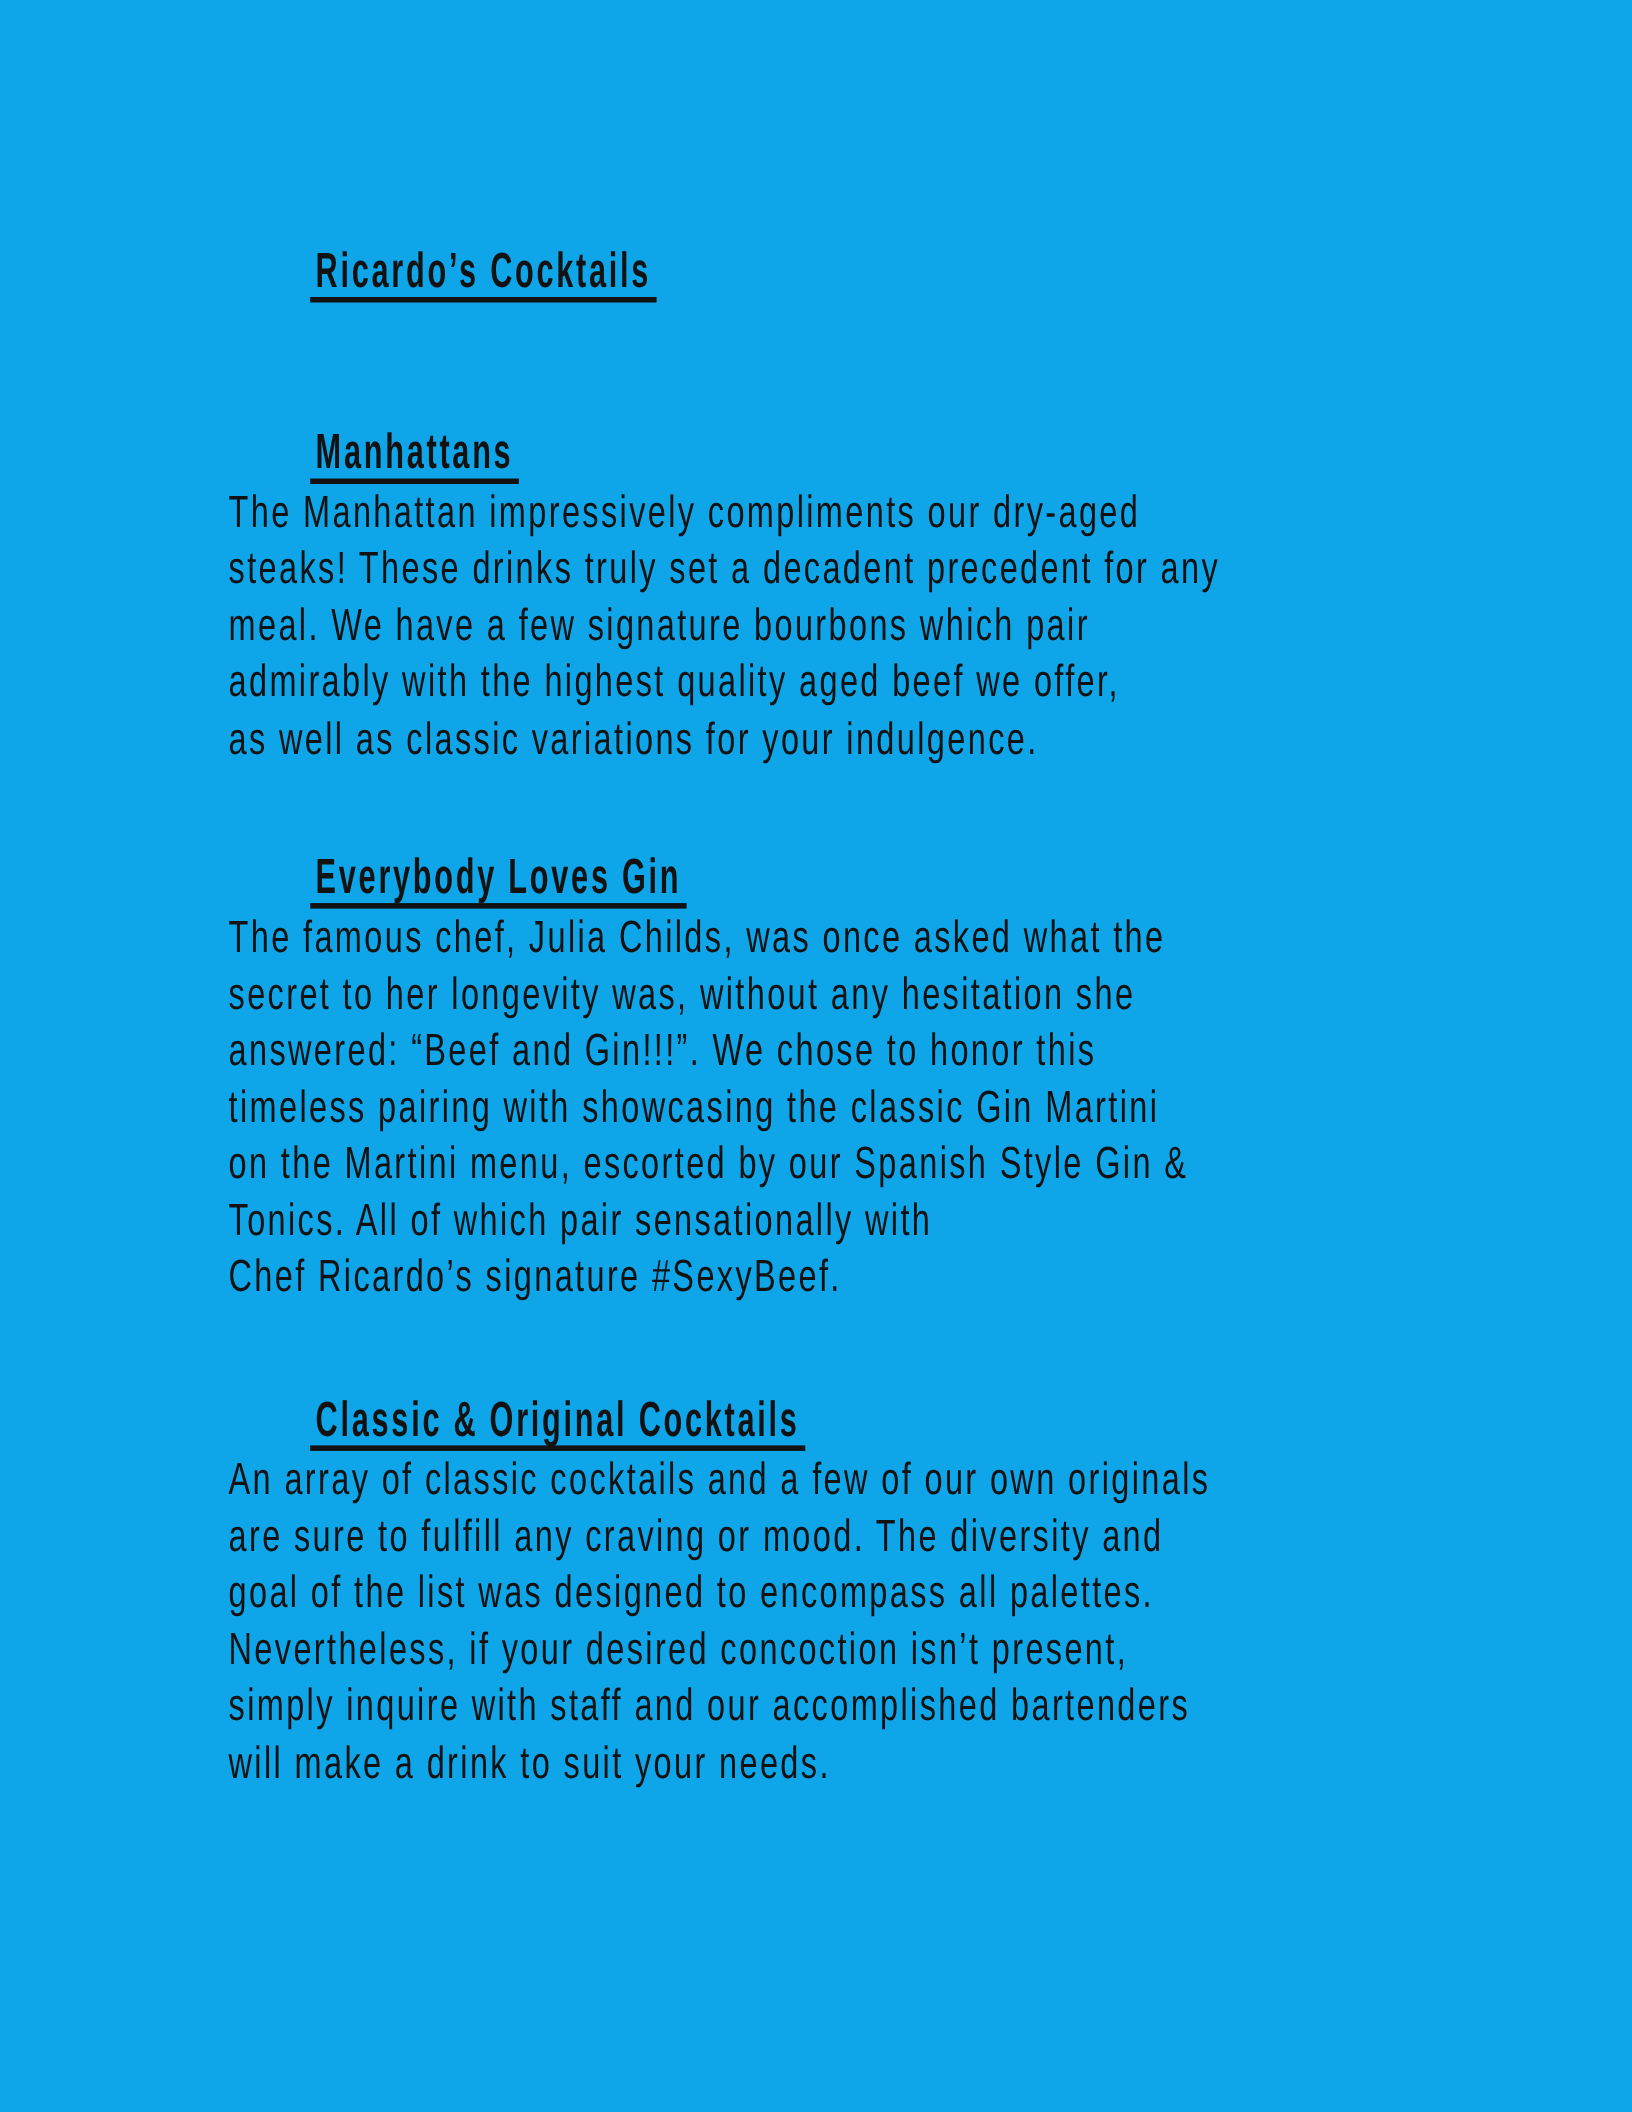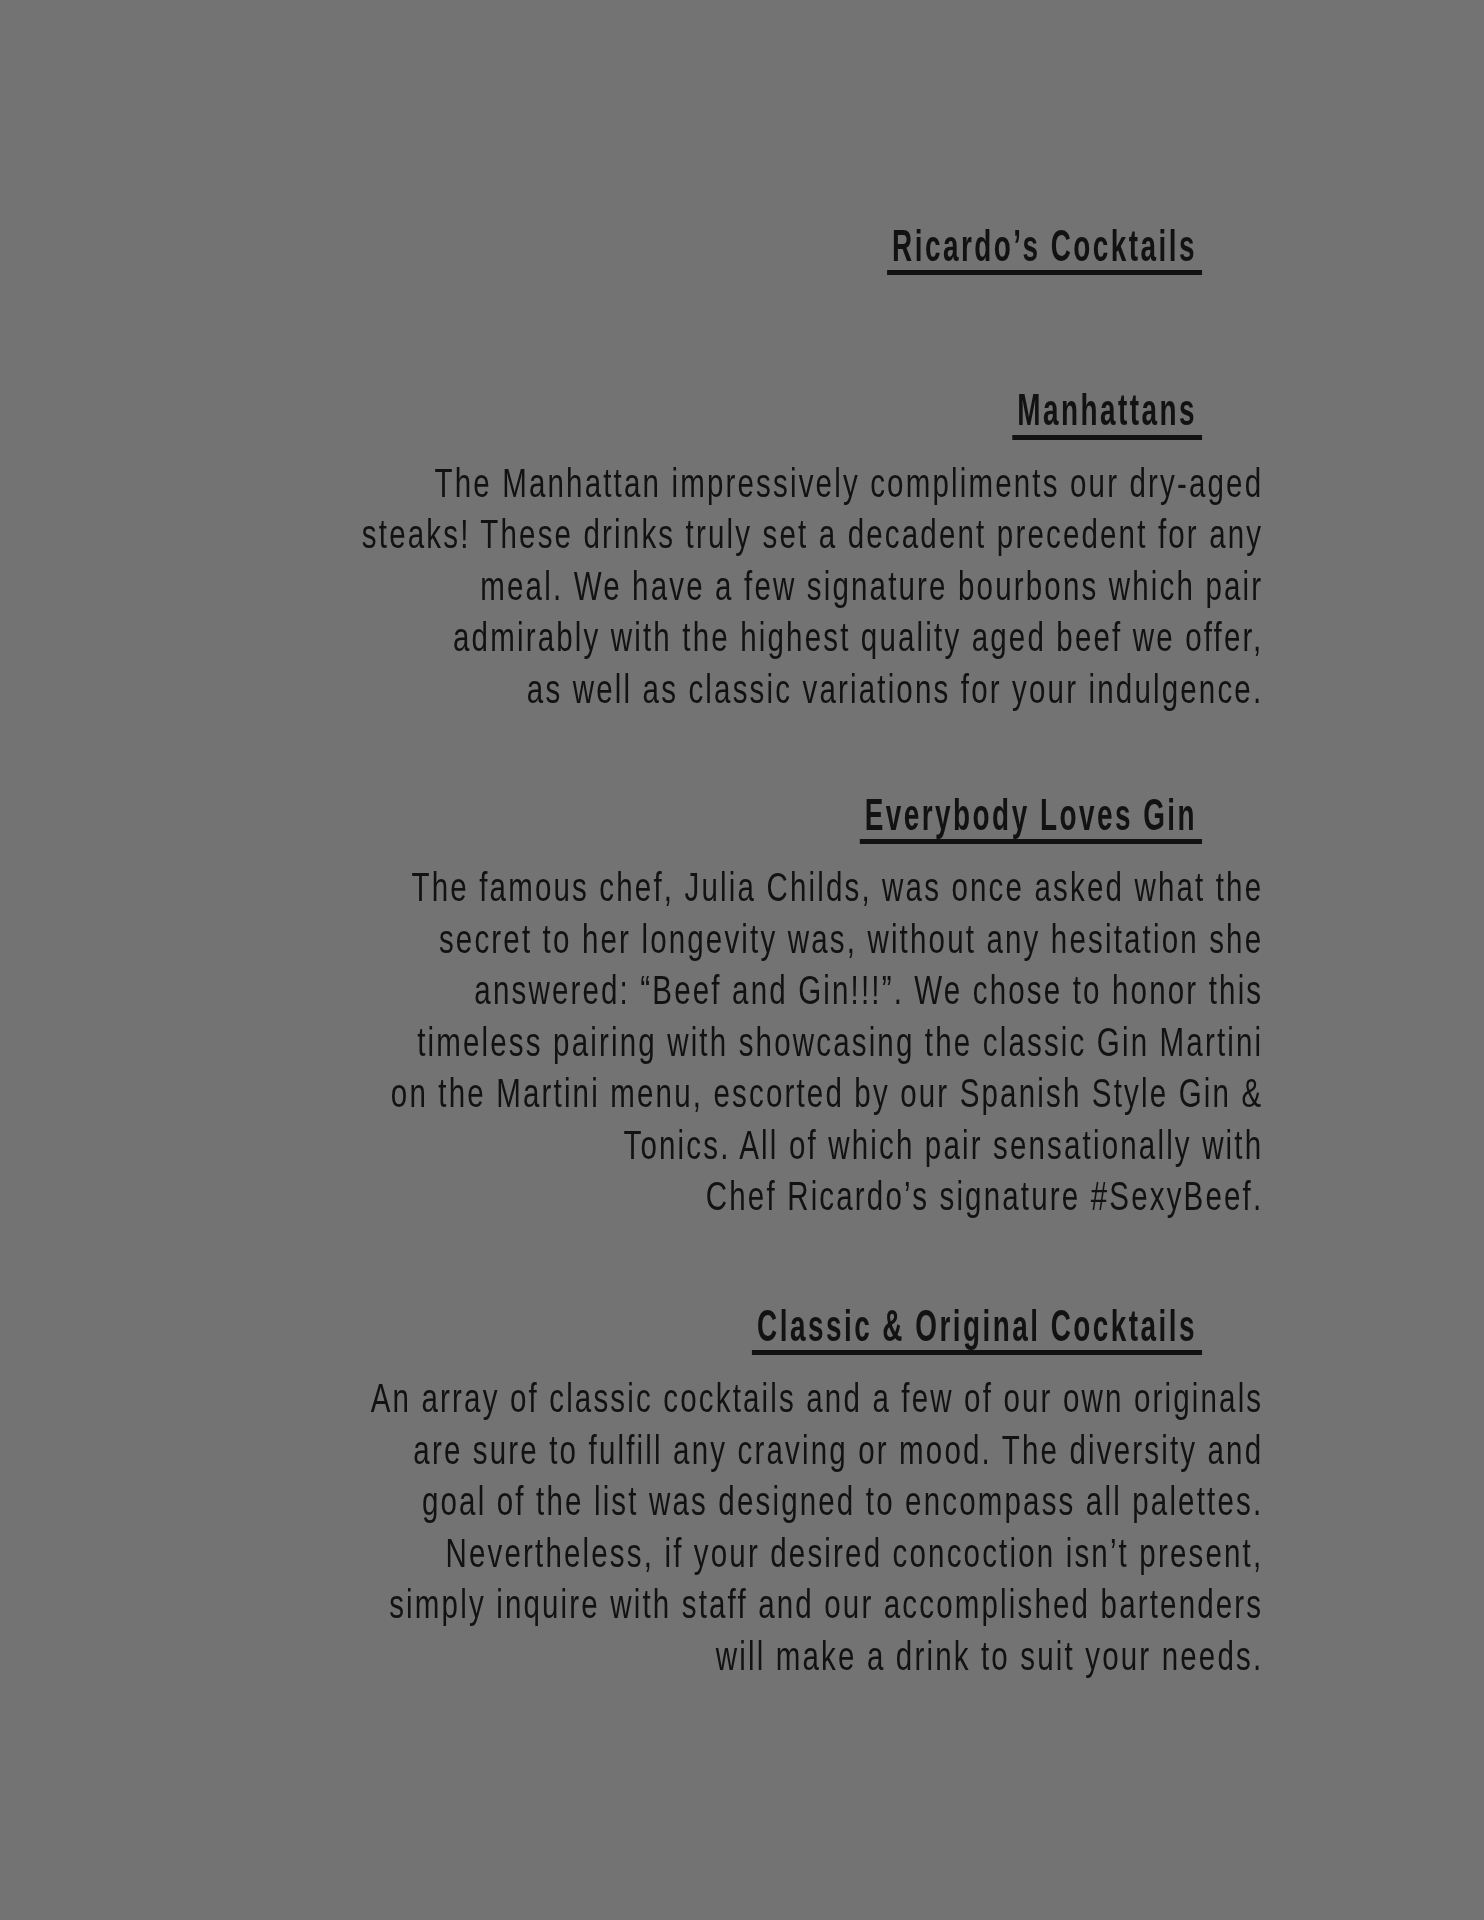--- a/index.html
+++ b/index.html
@@ -4,27 +4,27 @@
 <style>
   html, body {
     margin: 0;
     padding: 0;
     background: #ffffff;
   }
   .page {
     position: relative;
     width: 1484px;
     height: 1920px;
-    background: #737373;
+    background: #0ea5e9;
     color: #121212;
     font-family: "Liberation Sans", "DejaVu Sans", sans-serif;
     box-sizing: border-box;
     padding-top: 220px;
     overflow: hidden;
-    text-align: right;
+    text-align: left;
   }
   .title, .heading {
     font-weight: bold;
     margin: 0;
     white-space: nowrap;
     transform: scaleX(0.62);
     transform-origin: 50% 50%;
     letter-spacing: 4px;
   }
   .title {
@@ -35,21 +35,21 @@
     font-size: 45px;
     line-height: 54px;
   }
   .u {
     display: inline-block;
     border-bottom: 5px solid #121212;
     padding: 0 8px 1px 8px;
     line-height: 1.05;
   }
   .para {
-    margin: 18px;
+    margin: 0;
   }
   .line {
     font-size: 41px;
     line-height: 51.5px;
     letter-spacing: 3px;
     white-space: nowrap;
     transform: scaleX(0.72);
     transform-origin: 50% 50%;
   }
   .sec-1 .heading { margin-top: 108px; }

